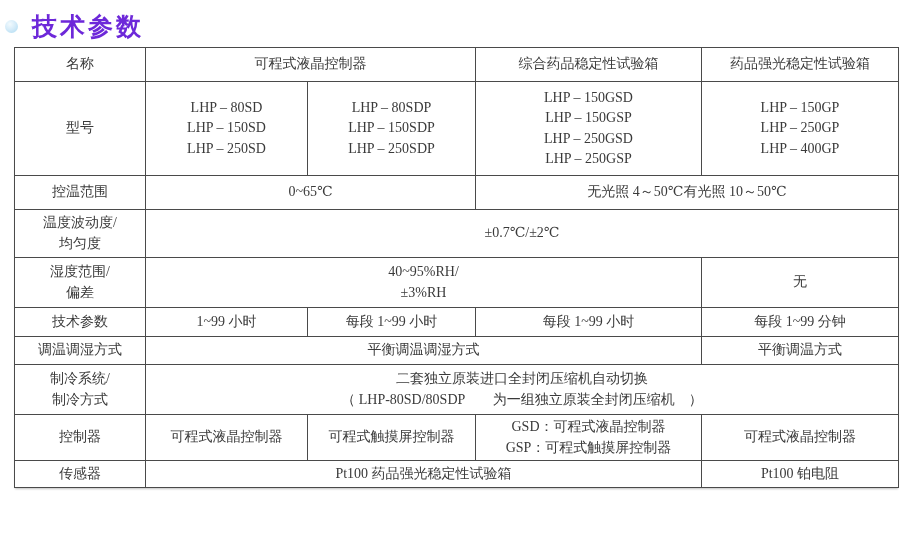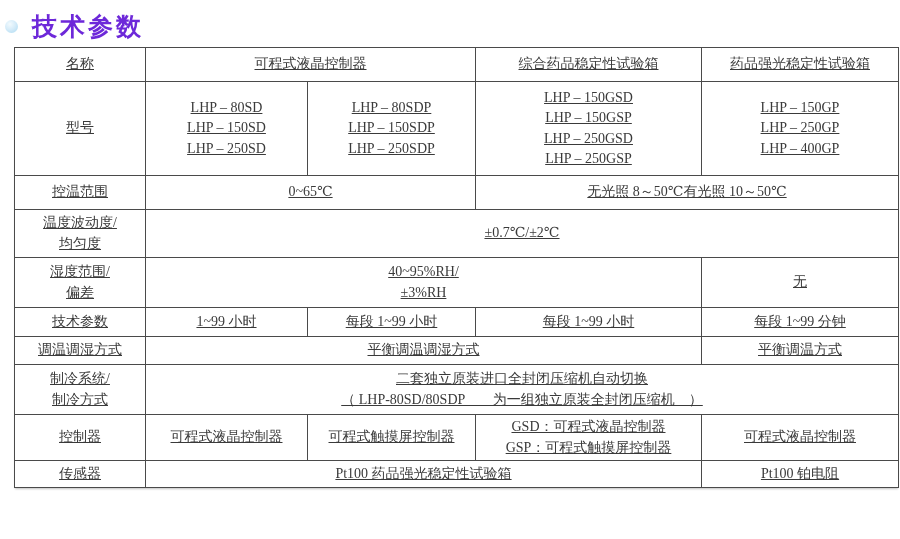--- a/index.html
+++ b/index.html
@@ -21,21 +21,20 @@
   }
   .title {
     margin: 0 0 0 14px;
     font-size: 25px; font-weight: bold; color: #6d28d9;
     letter-spacing: 3px; line-height: 1;
   }
   table.spec {
     border-collapse: collapse; table-layout: fixed;
     width: 884px; margin: 4px 0 6px 14px;
     box-shadow: 0 2px 2px -1px rgba(0,0,0,0.25);
-    text-decoration: underline;
   }
   table.spec td {
     border: 1px solid #4a4a4a;
     text-align: center; vertical-align: middle;
     font-size: 14px; line-height: 1.45;
     white-space: pre-line;
     padding: 0 2px;
     overflow: hidden;
   }
   tr.h34 { height: 34px; }
@@ -89,21 +88,21 @@
 LHP – 250GSD
 LHP – 250GSP</td>
       <td class="lh31">LHP – 150GP
 LHP – 250GP
 LHP – 400GP</td>
     </tr>
 
     <tr class="h34">
       <td>控温范围</td>
       <td colspan="2">0~65℃</td>
-      <td colspan="2">无光照 8～50℃有光照 10～50℃</td>
+      <td colspan="2">无光照 4～50℃有光照 10～50℃</td>
     </tr>
 
     <tr class="h48">
       <td class="lh24">温度波动度/
 均匀度</td>
       <td colspan="4">±0.7℃/±2℃</td>
     </tr>
 
     <tr class="h50">
       <td class="lh24">湿度范围/

